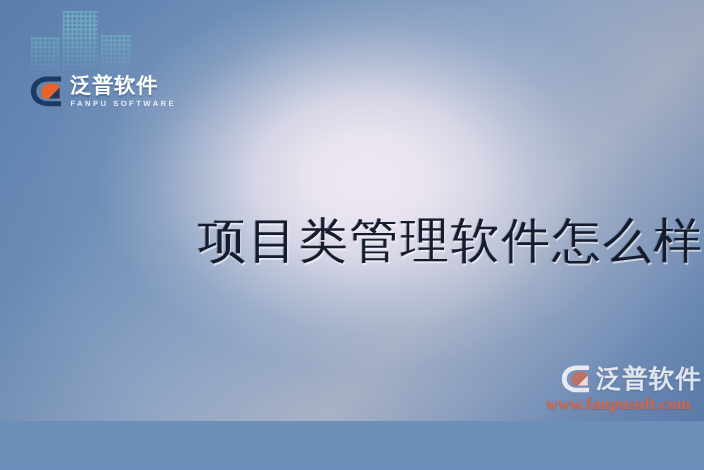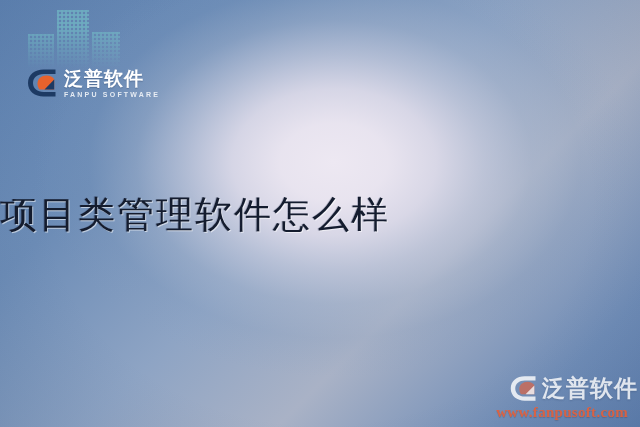--- a/index.html
+++ b/index.html
@@ -6,21 +6,21 @@
 
   html, body {
     width:640px; height:427px;
     overflow:hidden;
     background:#6d90bb;
     font-family:"Liberation Sans", sans-serif;
   }
 
   #stage {
     position:relative;
-    width:640px; height:427px;
+    width:640px; height:383px;
     overflow:hidden;
     
     background:#6384b0;
   }
 
   
   .bg-layer { position:absolute; inset:0; pointer-events:none; }
 
   .bg-corners {
     background:
@@ -90,23 +90,23 @@
     font-size:7px; font-weight:600;
     color:rgba(255,255,255,0.82);
     letter-spacing:2.2px;
   }
 
   
   .headline {
     position:absolute;
     left:0; right:0;
     top:190px;
-    text-align:left;
+    text-align:right;
     font-family:"Liberation Serif","DejaVu Serif", serif;
-    font-size:37px;
+    font-size:44px;
     font-weight:400;
     color:#141c2e;
     letter-spacing:2px;
     white-space:nowrap;
     text-shadow:1px 1px 0 rgba(255,255,255,0.55), -1px 0 0 rgba(30,45,80,0.25);
   }
 
   
   .watermark {
     position:absolute;

